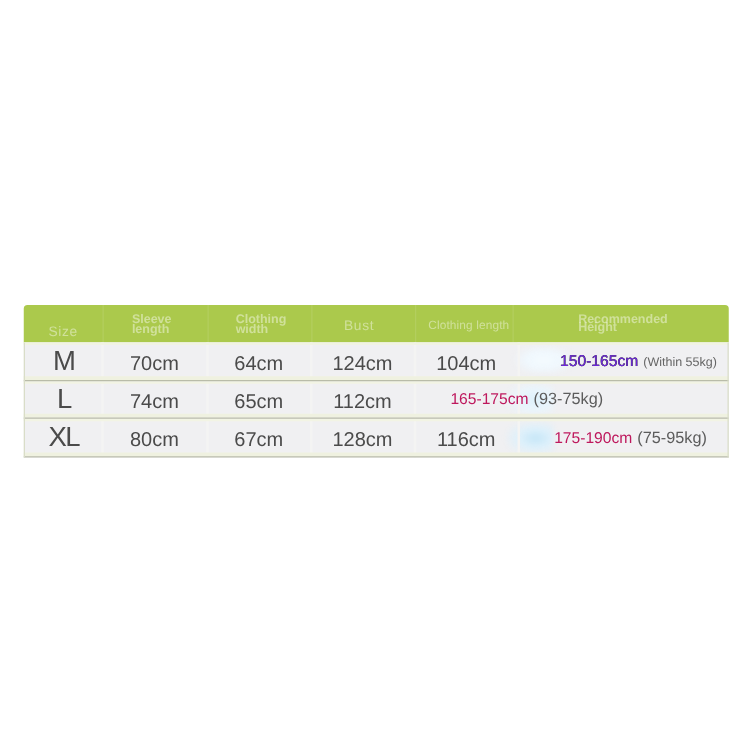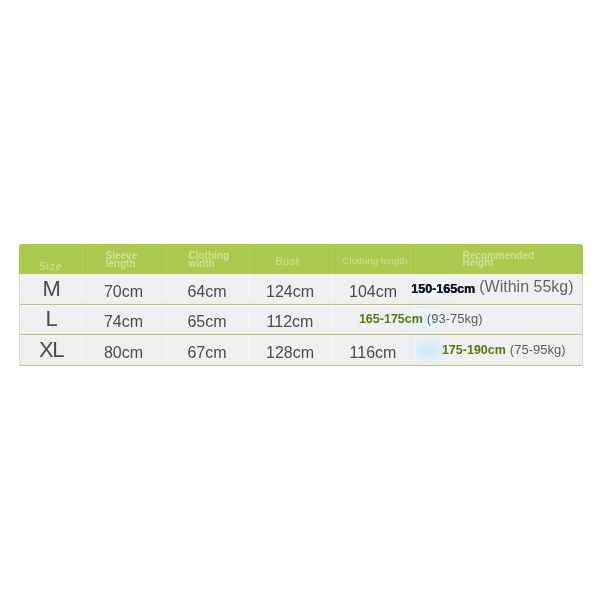--- a/index.html
+++ b/index.html
@@ -30,24 +30,24 @@
   .rowband2{position:absolute;left:0;right:0;bottom:-2px;height:2px;background:#f2f4e4;z-index:4;}
   .td{box-sizing:border-box;position:relative;z-index:3;
       display:flex;align-items:flex-end;justify-content:center;
       color:#4b4b4b;white-space:nowrap;}
   .vsep{position:absolute;top:30px;height:92px;width:2px;background:#f4f4f3;z-index:2;}
   .topband{position:absolute;left:0;right:0;top:0;height:2px;background:#f1f3e3;z-index:4;}
   .c-size{font-size:22px;letter-spacing:-1.4px;padding-left:1.4px;padding-bottom:3px;}
   .c-meas{font-size:16px;letter-spacing:0;padding-bottom:4.5px;}
   .c-rec{justify-content:flex-end;padding-right:9px;padding-bottom:9.5px;}
   .c-rec.narrow{padding-right:17px;}
-  .rec-main{font-size:12.5px;color:#4d7c0f;font-weight:bold;}
-  .rec-main.strong{font-size:12.5px;font-weight:bold;color:#0f172a;
+  .rec-main{font-size:12.5px;color:#be185d;}
+  .rec-main.strong{font-size:12.5px;font-weight:normal;color:#6d28d9;
                    text-shadow:0.18px 0 0 #3f3f3f,-0.18px 0 0 #3f3f3f;}
-  .rec-sub{font-size:16px;color:#656565;padding-left:4px;}
+  .rec-sub{font-size:10px;color:#656565;padding-left:4px;}
   .rec-sub.big{font-size:13px;color:#5c5c5c;padding-left:4px;}
 
   
   .frame{position:absolute;left:0;top:30px;width:564px;height:92px;
          box-sizing:border-box;border-left:1px solid #d9ddc8;border-right:1px solid #d9ddc8;
          pointer-events:none;z-index:6;}
 
   
   .ghost{position:absolute;z-index:0;filter:blur(2.2px);border-radius:5px;}
 </style>

